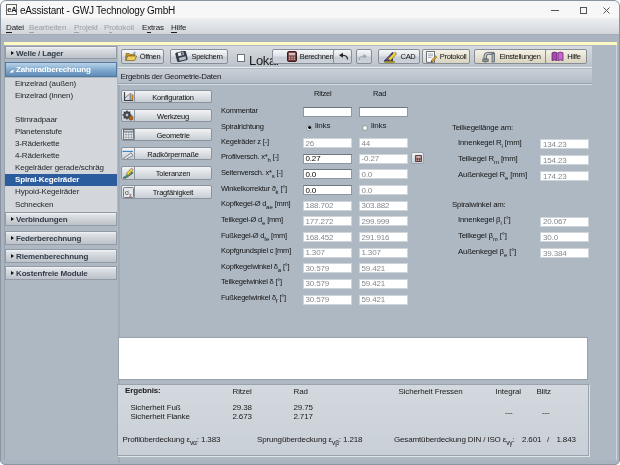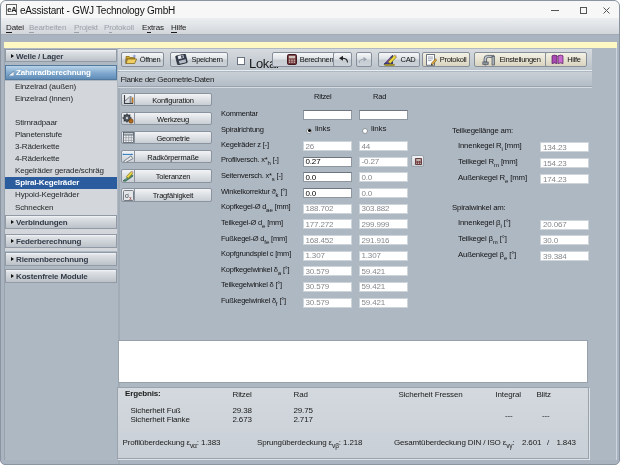--- a/index.html
+++ b/index.html
@@ -9,21 +9,21 @@
 .win { position:absolute; left:0; top:0; width:620px; height:465px; border:1px solid #8a93a0; border-radius:6px 6px 5px 5px; background:#a9b4c0; overflow:hidden; }
 
 .titlebar { position:absolute; left:0; top:0; width:100%; height:17px; background:#f7f7f7; }
 .title-txt { position:absolute; left:19px; top:4px; font-size:10px; color:#111; letter-spacing:-0.22px; }
 
 .menubar { position:absolute; left:0; top:17px; width:100%; height:17px; background:linear-gradient(#eceef1, #d2d6db); border-bottom:1px solid #a3abb5; }
 .menu-item { position:absolute; top:5px; font-size:8px; color:#1a1a1a; letter-spacing:-0.15px; }
 .menu-item.dis { color:#9aa0a8; }
 .menu-item u { text-decoration:none; border-bottom:1px solid currentColor; }
 
-.content { position:absolute; left:3px; top:41px; width:613px; height:418px; background:#aeb8c3; border-top:6px solid #fef9c3; box-shadow:inset 1px 0 0 #99a3ae, inset -1px 0 0 #cdd6de; }
+.content { position:absolute; left:3px; top:41px; width:613px; height:418px; background:#aeb8c3; border-top:3px solid #fef9c3; box-shadow:inset 1px 0 0 #99a3ae, inset -1px 0 0 #cdd6de; }
 
 .sb-header { position:absolute; left:1px; width:112px; height:14px; background:linear-gradient(#f3f5f7 0%, #dde1e5 18%, #c8cdd3 70%, #bcc2c9 100%); border:1px solid #929ba5; color:#323a46; font-weight:bold; font-size:8px; letter-spacing:-0.15px; line-height:13px; padding-left:10px; }
 .sb-header .arr { position:absolute; left:4.5px; top:4px; width:0; height:0; border-left:3.5px solid #111; border-top:2.5px solid transparent; border-bottom:2.5px solid transparent; }
 .sb-header.open { background:linear-gradient(#b9d3e9 0%, #7fa8cd 55%, #5f8cb8 100%); border-color:#54799f; color:#fff; }
 .sb-items { position:absolute; left:1px; width:112px; background:#d3d6da; }
 .sb-item { position:absolute; left:0; width:100%; height:12.05px; line-height:12.05px; padding-left:10px; color:#26282a; font-size:8px; letter-spacing:-0.15px; white-space:nowrap; }
 .sb-item.sel { background:#2b5c9e; color:#fff; font-weight:bold; }
 
 .toolbar { position:absolute; left:114px; top:1px; width:474px; height:22px; background:linear-gradient(#d7dbdf, #bac2ca); border-bottom:1px solid #e8edf2; }
 .tbtn { position:absolute; top:4px; height:15px; background:linear-gradient(#f6f7f8 0%, #dfe3e7 45%, #c6cdd3 55%, #ccd2d8 100%); border:1px solid #868f99; border-radius:2px; font-size:7.5px; letter-spacing:-0.3px; color:#111; display:flex; align-items:center; justify-content:center; gap:3px; padding:0 3px; }
@@ -82,21 +82,21 @@
     <div class="menu-item" style="left:141px">E<u>x</u>tras</div>
     <div class="menu-item" style="left:170px"><u>H</u>ilfe</div>
   </div>
 
   <div class="content">
 
     <div class="sb-header" style="top:0.5px; height:13.5px"><span class="arr"></span>Welle / Lager</div>
     <div class="sb-header open" style="top:16.5px; height:15px; line-height:14px"><svg class="abs" style="left:1.5px;top:5.5px" width="6" height="5">
           <path d="M0,5 L6,5 L6,0 Z" fill="#eef4fa" stroke="#3a5a7a" stroke-width="0.5"></path>
         </svg>Zahnradberechnung</div>
-    <div class="sb-items" style="top:33px; height:170px">
+    <div class="sb-items" style="top:33px; height:135px">
       <div class="sb-item" style="top:0.0px">Einzelrad (außen)</div>
       <div class="sb-item" style="top:12.05px">Einzelrad (innen)</div>
       <div class="sb-item" style="top:36.15px">Stirnradpaar</div>
       <div class="sb-item" style="top:48.2px">Planetenstufe</div>
       <div class="sb-item" style="top:60.25px">3-Räderkette</div>
       <div class="sb-item" style="top:72.3px">4-Räderkette</div>
       <div class="sb-item" style="top:84.35px">Kegelräder gerade/schräg</div>
       <div class="sb-item sel" style="top:96.4px">Spiral-Kegelräder</div>
       <div class="sb-item" style="top:120.5px">Schnecken</div>
       <div class="sb-item" style="top:108.45px">Hypoid-Kegelräder</div>
@@ -179,21 +179,21 @@
         </svg>
       Einstellungen</div>
     <div class="tbtn beige" style="left:541px; width:42px">
       <svg width="13" height="11" viewBox="0 0 13 11">
           <path d="M1,1.8 Q3.5,0.4 6,1.8 L6,9.6 Q3.5,8.2 1,9.6 Z" fill="#a84ab4" stroke="#501e58" stroke-width="0.7"></path>
           <path d="M12,1.8 Q9.5,0.4 7,1.8 L7,9.6 Q9.5,8.2 12,9.6 Z" fill="#c86ad0" stroke="#501e58" stroke-width="0.7"></path>
           <path d="M6,1.8 L6.5,2.4 L7,1.8" fill="none" stroke="#501e58" stroke-width="0.5"></path>
         </svg>
       Hilfe</div>
 
-    <div class="secbar">Flanke der Geometrie-Daten</div>
+    <div class="secbar">Ergebnis der Geometrie-Daten</div>
 
     <div class="navbtn" style="top:44.7px">
         <div class="ic">
           <svg width="11" height="11" viewBox="0 0 11 11">
             <path d="M1.5,1 L1.5,9.5 L10,9.5" stroke="#3a3f45" stroke-width="1.1" fill="none"></path>
             <rect x="6.5" y="2" width="2" height="7" fill="#8a9098"></rect>
             <rect x="8.8" y="3.5" width="1.6" height="5.5" fill="#c07a28"></rect>
             <path d="M2,7 L6,3.5" stroke="#5a6066" stroke-width="0.8" fill="none"></path>
           </svg>
         </div>

